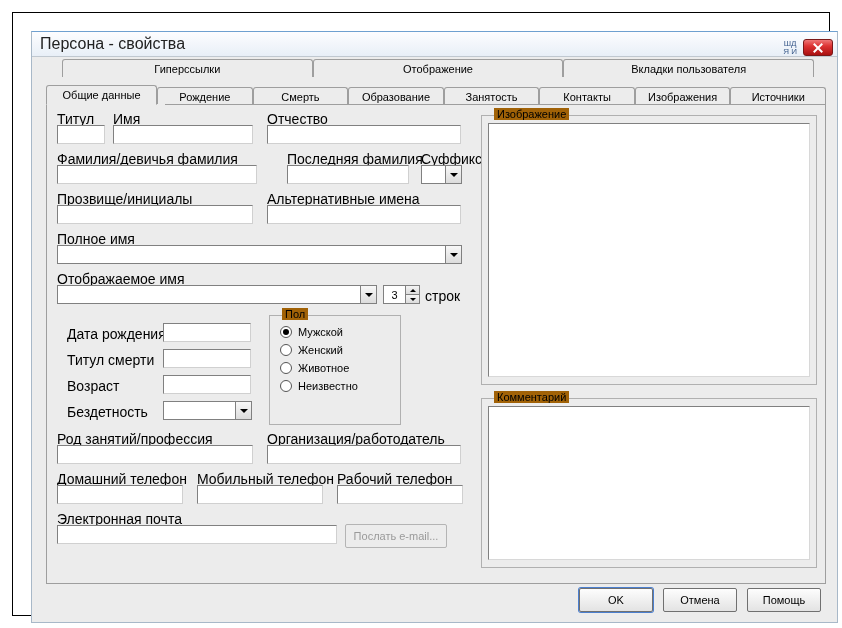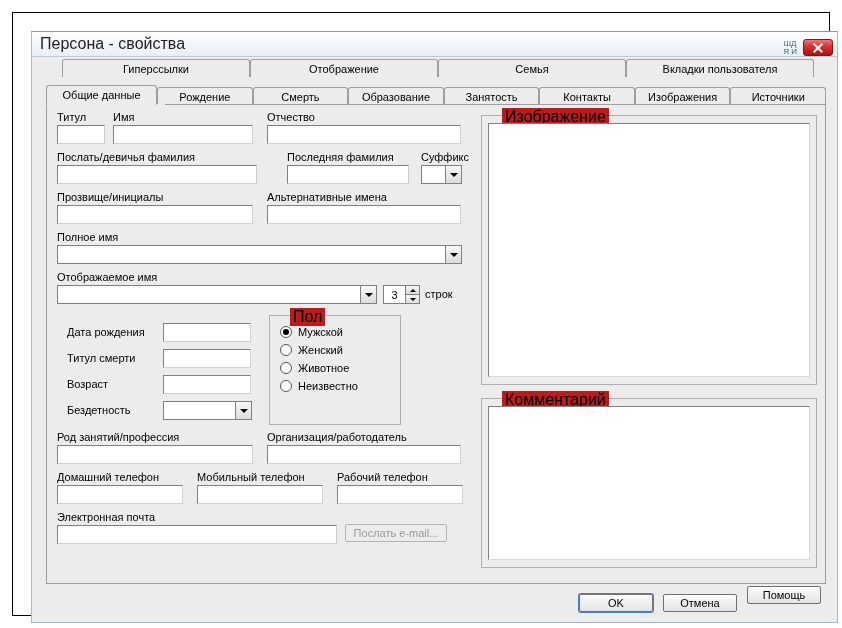--- a/index.html
+++ b/index.html
@@ -109,21 +109,21 @@
     border-top: 1px solid #9e9e9e;
     background: #ECECEC;
   }
   
   .panel::before {
     content: '';
     position: absolute; top: -1px; left: 0; width: 118px; height: 1px;
     background: #ECECEC;
   }
 
-  .lbl { position: absolute; font-size: 11px; color: #000; }
+  .lbl { position: absolute; font-size: 14px; color: #000; }
   .txt {
     position: absolute;
     border: 1px solid #808080;
     border-right-color: #d0d0d0;
     border-bottom-color: #d0d0d0;
     background: #fff;
     height: 19px;
     font-size: 11px;
     padding: 1px 3px;
   }
@@ -173,22 +173,22 @@
     display: flex; align-items: center; justify-content: center;
     cursor: pointer;
   }
   .spinner .sb:first-child { border-bottom: none; }
 
   .grpbox {
     position: absolute;
     border: 1px solid #b0b0b0;
   }
   .grpbox .legend {
-    position: absolute; top: -8px; left: 20px;
-    background: #b91c1c; padding: 0 3px; font-size: 16px;
+    position: absolute; top: -8px; left: 12px;
+    background: #a16207; padding: 0 3px; font-size: 11px;
   }
   .radio-row {
     display: flex; align-items: center;
     margin: 0 0 6px 10px;
     cursor: pointer;
   }
   .radio-outer {
     width: 12px; height: 12px; border: 1px solid #555; border-radius: 50%;
     background: #fff; margin-right: 6px; position: relative;
   }
@@ -200,21 +200,21 @@
   .big-box {
     position: absolute; border: 1px solid #808080;
     background: #fff;
   }
   .big-box.inset {
     border-right-color: #d8d8d8; border-bottom-color: #d8d8d8;
   }
 
   .btn {
     position: absolute;
-    width: 74px; height: 18px;
+    width: 74px; height: 24px;
     border: 1px solid #707070;
     background: linear-gradient(to bottom, #fdfdfd, #e3e3e3);
     font-size: 11px;
     display: flex; align-items: center; justify-content: center;
     cursor: pointer;
     border-radius: 2px;
   }
   .btn.default { box-shadow: 0 0 0 1px #4b7fcf; text-align: right; }
   .btn.disabled {
     color: #9a9a9a;
@@ -239,21 +239,20 @@
             <div class="close-x"></div>
           </div>
     </div>
   </div>
 
   <div class="client">
 
     <div class="tab-row tabrow-top">
       <div class="tab">Гиперссылки</div>
       <div class="tab">Отображение</div>
-      <div class="tab">Семья</div>
       <div class="tab">Вкладки пользователя</div>
     </div>
 
     <div class="tab-row tabrow-bot">
       <div class="tab active" style="flex:1.2">Общие данные</div>
       <div class="tab">Рождение</div>
       <div class="tab">Смерть</div>
       <div class="tab">Образование</div>
       <div class="tab">Занятость</div>
       <div class="tab">Контакты</div>
@@ -263,21 +262,21 @@
 
     <div class="panel">
 
       <span class="lbl" style="left:10px; top:6px">Титул</span>
       <input class="txt" style="left: 10px; top: 20px; width: 48px;">
       <span class="lbl" style="left:66px; top:6px">Имя</span>
       <input class="txt" style="left: 66px; top: 20px; width: 140px;">
       <span class="lbl" style="left:220px; top:6px">Отчество</span>
       <input class="txt" style="left: 220px; top: 20px; width: 194px;">
 
-      <span class="lbl" style="left:10px; top:46px">Послать/девичья фамилия</span>
+      <span class="lbl" style="left:10px; top:46px">Фамилия/девичья фамилия</span>
       <input class="txt" style="left: 10px; top: 60px; width: 200px;">
       <span class="lbl" style="left:240px; top:46px">Последняя фамилия</span>
       <input class="txt" style="left: 240px; top: 60px; width: 122px;">
       <span class="lbl" style="left:374px; top:46px">Суффикс</span>
       <div class="combo" style="left:374px; top:60px">
         <div class="cbox" style="width:24px"></div>
         <div class="cbtn">
               <div class="tri-down"></div>
             </div>
       </div>
@@ -374,17 +373,17 @@
 
       <div class="grpbox" style="left:434px; top:293px; width:336px; height:170px">
         <span class="legend">Комментарий</span>
         <div class="big-box inset" style="left:6px; top:7px; width:322px; height:154px"></div>
       </div>
 
     </div>
 
     <div class="btn default" style="right:184px; bottom:10px">OK</div>
     <div class="btn" style="right:100px; bottom:10px">Отмена</div>
-    <div class="btn" style="right:16px; bottom:18px">Помощь</div>
+    <div class="btn" style="right:16px; bottom:10px">Помощь</div>
 
   </div>
 </div>
 </div>
 
 </body></html>

